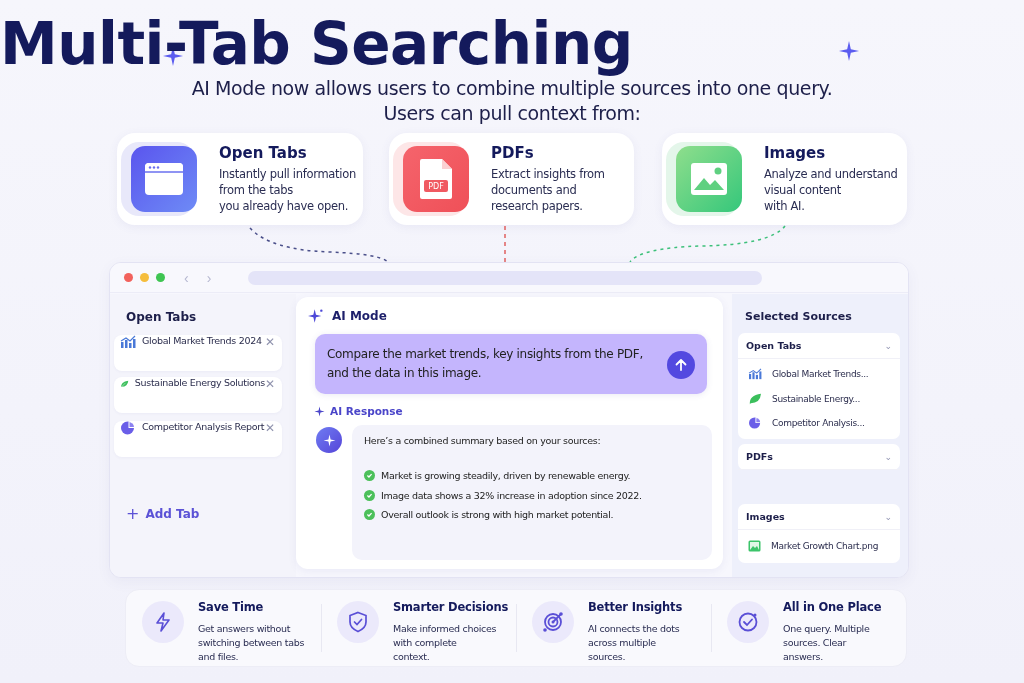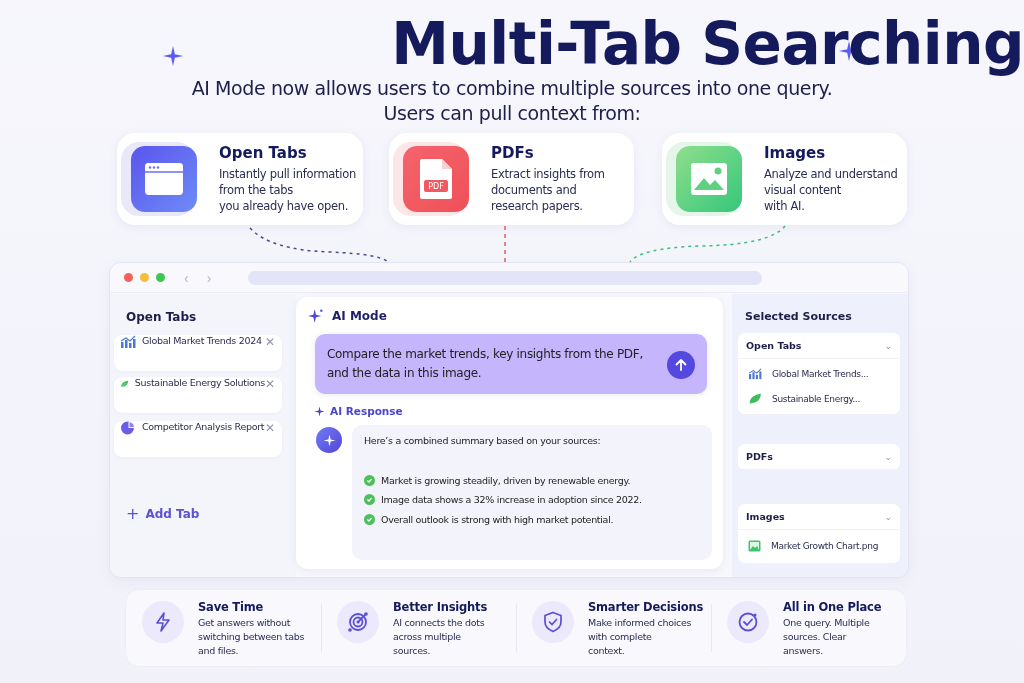--- a/index.html
+++ b/index.html
@@ -1,19 +1,19 @@
 <!DOCTYPE html>
 <html><head>
 <meta charset="utf-8">
 <style>
 *{box-sizing:border-box;margin:0;padding:0}
 html,body{width:1024px;height:683px;overflow:hidden}
 body{background:linear-gradient(180deg,#f6f6fc 0%,#f3f3fb 60%,#f1f1fa 100%);font-family:"Liberation Sans",sans-serif;color:#1d1f4a;position:relative}
 .abs{position:absolute}
-.title{left:0;width:1024px;top:10px;text-align:right;font-size:58px;font-weight:700;color:#141a5c;letter-spacing:-0.5px;font-family:"DejaVu Sans",sans-serif}
+.title{left:0;width:1024px;top:10px;text-align:left;font-size:58px;font-weight:700;color:#141a5c;letter-spacing:-0.5px;font-family:"DejaVu Sans",sans-serif}
 .subtitle{left:0;width:1024px;top:76px;text-align:center;font-size:19px;line-height:25px;color:#1d1f4a;font-family:"DejaVu Sans",sans-serif;letter-spacing:-0.4px}
 .sparkle{width:22px;height:22px}
 .card{background:#fff;border-radius:18px;box-shadow:0 2px 10px rgba(90,90,160,0.08);height:92px;top:133px;display:flex;align-items:center;padding-left:14px}
 .card .icobox{width:66px;height:66px;border-radius:14px;display:flex;align-items:center;justify-content:center;flex-shrink:0;position:relative}
 .card .txt{margin-left:22px}
 .card .ct{font-size:15px;font-weight:700;color:#141a5c;margin-bottom:4px;font-family:"DejaVu Sans",sans-serif}
 .card .cd{font-size:11.5px;line-height:16px;color:#2a2d52;font-family:"DejaVu Sans",sans-serif;letter-spacing:-0.3px}
 .window{left:109px;top:262px;width:800px;height:316px;background:#f7f7fd;border:1px solid #e3e3f3;border-radius:12px;overflow:hidden;box-shadow:0 4px 14px rgba(80,80,160,0.06)}
 .chrome{height:30px;background:#f8f8fd;border-bottom:1px solid #ececf7;display:flex;align-items:center;padding-left:14px}
 .dot{width:9px;height:9px;border-radius:50%;margin-right:7px}
@@ -28,36 +28,36 @@
 .addtab .plus{font-size:16px;margin-right:6px;font-weight:400}
 .centerpanel{position:absolute;left:186px;top:34px;width:427px;height:272px;background:#fff;border-radius:12px;box-shadow:0 2px 8px rgba(80,80,160,0.08)}
 .aimode-h{position:absolute;left:12px;top:11px;display:flex;align-items:center;font-size:12px;font-weight:700;color:#1d1f6a;font-family:"DejaVu Sans",sans-serif}
 .prompt{position:absolute;left:19px;top:37px;width:392px;height:60px;background:#c4b5fd;border-radius:10px;box-shadow:0 1px 6px rgba(80,80,160,0.12);padding:11px 12px}
 .prompt .q{font-size:12px;line-height:19px;color:#222;font-family:"DejaVu Sans",sans-serif;letter-spacing:-0.3px;width:320px}
 .sendbtn{position:absolute;right:12px;top:17px;width:28px;height:28px;border-radius:50%;background:#5349e0;display:flex;align-items:center;justify-content:center}
 .resp-h{position:absolute;left:18px;top:108px;display:flex;align-items:center;font-size:10.5px;font-weight:700;color:#4a45c9;font-family:"DejaVu Sans",sans-serif}
 .avatar{position:absolute;left:20px;top:130px;width:26px;height:26px;border-radius:50%;background:linear-gradient(135deg,#6f7cf2,#5545d8);display:flex;align-items:center;justify-content:center}
 .respbox{position:absolute;left:56px;top:128px;width:360px;height:135px;background:#f3f3fb;border-radius:10px;padding:10px 12px}
 .respbox .intro{font-size:9.5px;color:#222;margin-bottom:20px;font-family:"DejaVu Sans",sans-serif;letter-spacing:-0.3px}
-.bullet{display:flex;align-items:flex-end;height:19.6px}
+.bullet{display:flex;align-items:center;height:19.6px}
 .bullet .chk{width:11px;height:11px;border-radius:50%;background:#4cc05a;display:flex;align-items:center;justify-content:center;margin-right:6px;flex-shrink:0}
 .bullet .bt{font-size:9.5px;color:#222;font-family:"DejaVu Sans",sans-serif;letter-spacing:-0.3px;white-space:nowrap}
 .rightpanel{position:absolute;left:622px;top:31px;width:178px;height:285px;background:#eef0fb}
 .rp-title{position:absolute;left:13px;top:16px;font-size:11px;font-weight:700;color:#1d1f4a;font-family:"DejaVu Sans",sans-serif}
 .group{position:absolute;left:6px;width:162px;background:#fff;border-radius:7px}
 .group .gh{height:26px;display:flex;align-items:center;justify-content:space-between;padding:0 8px;font-size:9.5px;font-weight:700;color:#1d1f4a;border-bottom:1px solid #f0f0f7;font-family:"DejaVu Sans",sans-serif}
 .group .gh .chev{color:#9094b2;font-size:9px;font-weight:400}
 .gitem{display:flex;align-items:center;height:24.5px;padding-left:10px}
 .gitem .gl{font-size:9px;color:#2b2d4d;margin-left:10px;font-family:"DejaVu Sans",sans-serif;letter-spacing:-0.3px;white-space:nowrap}
 .benefits{left:125px;top:589px;width:782px;height:78px;background:#f9f9fd;border:1px solid #ededf6;border-radius:14px;display:flex}
 .benefit{flex:1;display:flex;padding:10px 0 0 16px;position:relative}
 .benefit+.benefit:before{content:"";position:absolute;left:0;top:14px;height:48px;width:1px;background:#e8e8f2}
 .bicon{width:42px;height:42px;border-radius:50%;background:#ebe9fb;display:flex;align-items:center;justify-content:center;flex-shrink:0;margin-top:1px}
 .btext{margin-left:14px}
-.btext .bt1{font-size:11.5px;font-weight:700;color:#141a5c;margin-bottom:2px;font-family:"DejaVu Sans",sans-serif;letter-spacing:-0.2px}
+.btext .bt1{font-size:11.5px;font-weight:700;color:#141a5c;margin-bottom:8px;font-family:"DejaVu Sans",sans-serif;letter-spacing:-0.2px}
 .btext .bd{font-size:9.5px;line-height:14px;color:#2a2d52;font-family:"DejaVu Sans",sans-serif;letter-spacing:-0.3px}
 svg{display:block}
 </style>
 </head>
 <body>
 
 <div class="abs" style="left:162px;top:45px">
   <svg class="sparkle" viewBox="0 0 24 24">
       <path d="M12 1 L14 10 L23 12 L14 14 L12 23 L10 14 L1 12 L10 10 Z" fill="#5b5cf0"></path>
     </svg>
@@ -252,20 +252,28 @@
               <path d="M1 6 L6 3 L10 6 L15 1" stroke="#4a79d8" stroke-width="1.2" fill="none"></path>
             </svg>
           <span class="gl">Global Market Trends...</span>
         </div>
         <div class="gitem">
           <svg width="14" height="12" viewBox="0 0 16 14">
               <path d="M2 13 Q1 3 15 1 Q14 12 3 12 Z" fill="#3bbf5c"></path>
             </svg>
           <span class="gl">Sustainable Energy...</span>
         </div>
+        <div class="gitem">
+          <svg width="14" height="12" viewBox="0 0 16 14">
+              <circle cx="7.5" cy="7" r="6.5" fill="#6a5ee8"></circle>
+              <path d="M8.5 1 A6 6 0 0 1 14.5 7 L8.5 7 Z" fill="#fff"></path>
+              <path d="M9.5 1.5 A5 5 0 0 1 14 6 L9.5 6 Z" fill="#8c82f0"></path>
+            </svg>
+          <span class="gl">Competitor Analysis...</span>
+        </div>
       </div>
     </div>
     <div class="group" style="top:150px">
       <div class="gh">
         <span>PDFs</span>
         <span class="chev">⌄</span>
       </div>
     </div>
     <div class="group" style="top:210px">
       <div class="gh">
@@ -291,20 +299,34 @@
     <div class="bicon">
       <svg width="18" height="20" viewBox="0 0 18 20">
           <path d="M10 1 L3 11 H9 L7 19 L15 8 H9 Z" stroke="#5a4fd6" stroke-width="1.6" fill="none" stroke-linejoin="round"></path>
         </svg>
     </div>
     <div class="btext">
       <div class="bt1">Save Time</div>
       <div class="bd">Get answers without</div>
       <div class="bd">switching between tabs</div>
       <div class="bd">and files.</div>
+    </div>
+  </div>
+  <div class="benefit">
+    <div class="bicon">
+      <svg width="20" height="22" viewBox="0 0 20 22">
+          <path d="M10 1.5 L18 4.5 V11 Q18 17 10 20.5 Q2 17 2 11 V4.5 Z" stroke="#5a4fd6" stroke-width="1.7" fill="none"></path>
+          <path d="M6.5 11 L9 13.5 L13.5 8.5" stroke="#5a4fd6" stroke-width="1.7" fill="none" stroke-linecap="round"></path>
+        </svg>
+    </div>
+    <div class="btext">
+      <div class="bt1">Smarter Decisions</div>
+      <div class="bd">Make informed choices</div>
+      <div class="bd">with complete</div>
+      <div class="bd">context.</div>
     </div>
   </div>
   <div class="benefit">
     <div class="bicon">
       <svg width="22" height="22" viewBox="0 0 22 22">
           <circle cx="11" cy="11" r="8" stroke="#5a4fd6" stroke-width="1.8" fill="none"></circle>
           <circle cx="11" cy="11" r="4.5" stroke="#5a4fd6" stroke-width="1.8" fill="none"></circle>
           <circle cx="11" cy="11" r="1.5" fill="#5a4fd6"></circle>
           <path d="M11 11 L19 3" stroke="#5a4fd6" stroke-width="1.8"></path>
           <circle cx="19" cy="3" r="1.8" fill="#5a4fd6"></circle>
@@ -313,34 +335,20 @@
     </div>
     <div class="btext">
       <div class="bt1">Better Insights</div>
       <div class="bd">AI connects the dots</div>
       <div class="bd">across multiple</div>
       <div class="bd">sources.</div>
     </div>
   </div>
   <div class="benefit">
     <div class="bicon">
-      <svg width="20" height="22" viewBox="0 0 20 22">
-          <path d="M10 1.5 L18 4.5 V11 Q18 17 10 20.5 Q2 17 2 11 V4.5 Z" stroke="#5a4fd6" stroke-width="1.7" fill="none"></path>
-          <path d="M6.5 11 L9 13.5 L13.5 8.5" stroke="#5a4fd6" stroke-width="1.7" fill="none" stroke-linecap="round"></path>
-        </svg>
-    </div>
-    <div class="btext">
-      <div class="bt1">Smarter Decisions</div>
-      <div class="bd">Make informed choices</div>
-      <div class="bd">with complete</div>
-      <div class="bd">context.</div>
-    </div>
-  </div>
-  <div class="benefit">
-    <div class="bicon">
       <svg width="22" height="22" viewBox="0 0 22 22">
           <circle cx="11" cy="11" r="8.5" stroke="#5a4fd6" stroke-width="1.8" fill="none"></circle>
           <path d="M7 11 L10 14 L15 8.5" stroke="#5a4fd6" stroke-width="1.8" fill="none" stroke-linecap="round"></path>
           <circle cx="18" cy="4" r="1.5" fill="#5a4fd6"></circle>
         </svg>
     </div>
     <div class="btext">
       <div class="bt1">All in One Place</div>
       <div class="bd">One query. Multiple</div>
       <div class="bd">sources. Clear</div>

